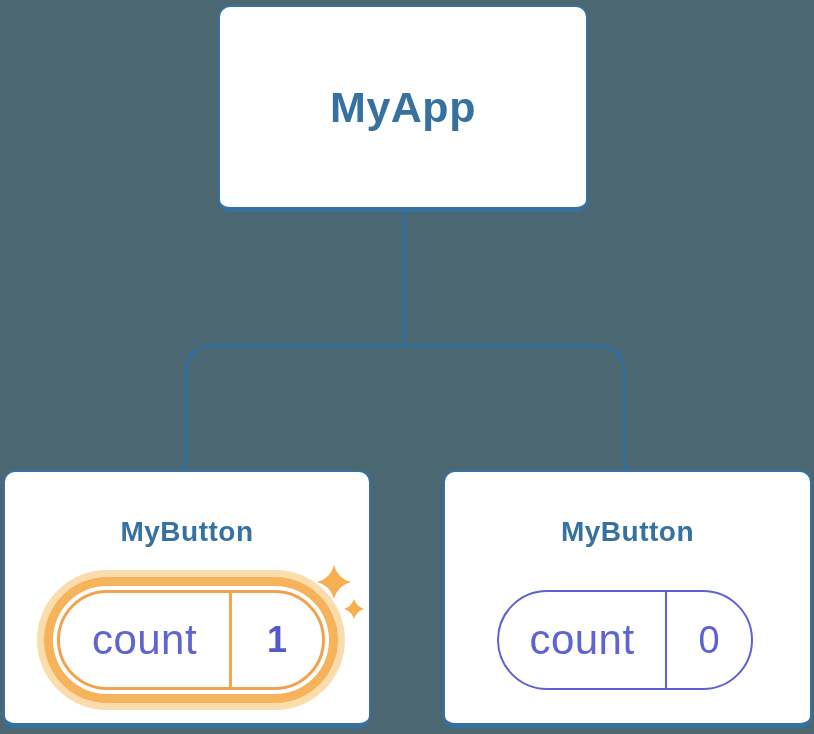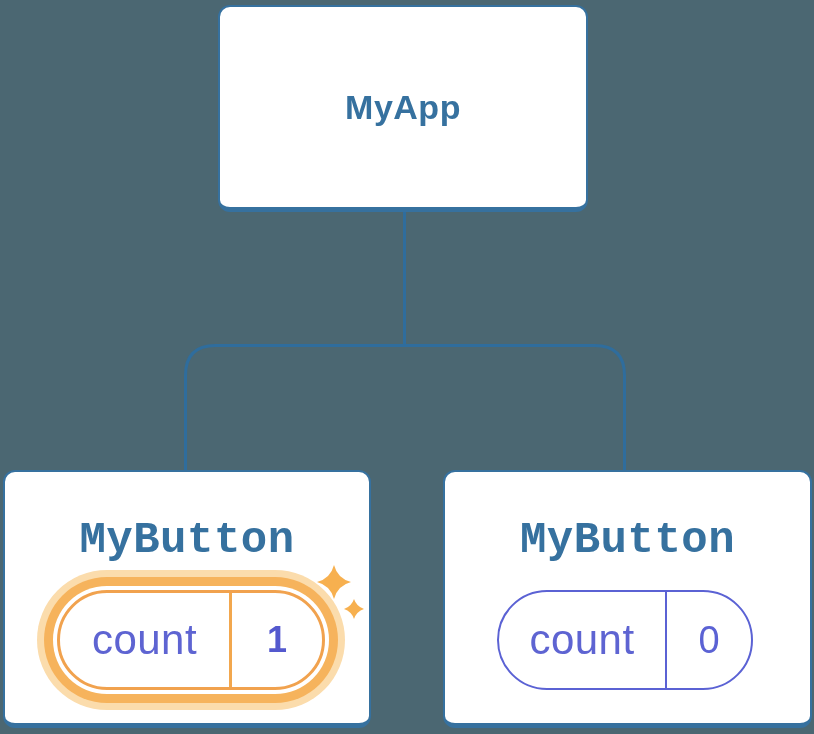--- a/index.html
+++ b/index.html
@@ -36,33 +36,32 @@
     display: flex;
     align-items: center;
     justify-content: center;
   }
 
   .card-child-left  { left: 3px;   top: 470px; width: 368px; height: 258px; }
   .card-child-right { left: 443px; top: 470px; width: 369px; height: 258px; }
 
   .node-label {
     color: #36719F;
-    font-size: 34px;
+    font-size: 43px;
     font-weight: bold;
     letter-spacing: 0.5px;
     line-height: 1;
     text-align: center;
   }
 
   .child-title {
     position: absolute;
     left: 0; right: 0;
     top: 46px;
-    font-size: 44px;
-    font-family: Liberation Mono, monospace;
+    font-size: 28px;
   }
 
   .pill {
     position: absolute;
     box-sizing: border-box;
     height: 100px;
     background: #FFFFFF;
     border-radius: 50px;
     display: flex;
     align-items: stretch;

